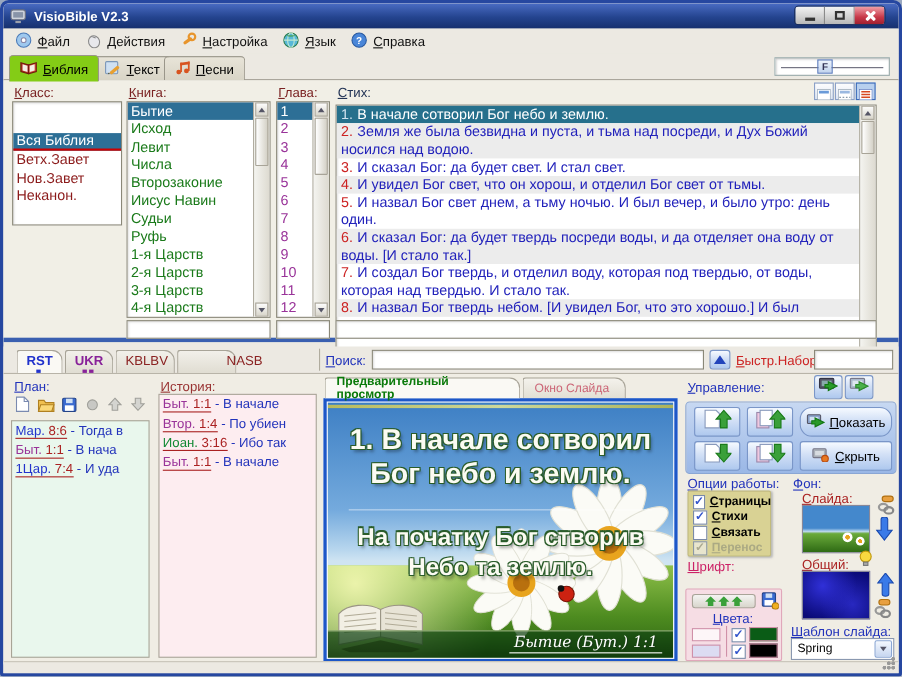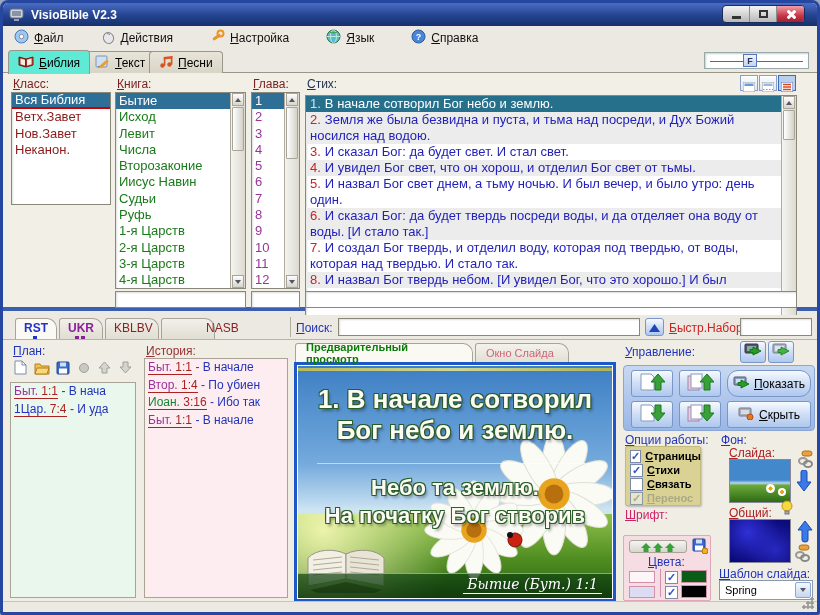--- a/index.html
+++ b/index.html
@@ -15,39 +15,39 @@
   .capbtns{position:absolute;right:12px;top:2px;display:flex;border:1px solid #1a2c58;border-radius:4px;
     overflow:hidden;background:linear-gradient(#f4f4f4,#b8b8b8);}
   .capbtn{width:27px;height:16px;display:flex;align-items:center;justify-content:center;border-right:1px solid #8a8a8a;cursor:default;}
   .capbtn.close{background:linear-gradient(#f0a0a8,#c83848 60%,#a02030);border-right:none;}
   .glyph-min{width:9px;height:3px;background:#333;margin-top:7px;}
   .glyph-max{width:9px;height:8px;border:2px solid #333;}
   .glyph-x{position:relative;width:10px;height:10px;}
   .glyph-x::before,.glyph-x::after{content:"";position:absolute;left:4px;top:0;width:3px;height:11px;background:#fff;border-radius:1px;}
   .glyph-x::before{transform:rotate(45deg);}  .glyph-x::after{transform:rotate(-45deg);}
   
-  .menubar{position:absolute;left:0;top:23px;right:0;height:23px;background:#ece9e2;display:flex;align-items:center;padding-left:6px;gap:27px;font-size:12px;}
+  .menubar{position:absolute;left:0;top:23px;right:0;height:23px;background:#ece9e2;display:flex;align-items:center;padding-left:6px;gap:4px;font-size:12px;}
   .mitem{display:flex;align-items:center;gap:5px;padding:2px 5px;color:#111;}
   
   .tabsrow{position:absolute;left:0;top:46px;right:0;height:24px;border-bottom:1px solid #9a968a;background:#ece9e2;}
   .mtab{position:absolute;top:2px;height:22px;display:flex;align-items:center;gap:5px;padding:0 9px;
     border:1px solid #9a968a;border-bottom:none;border-radius:4px 4px 0 0;background:linear-gradient(#e8e4d8,#d8d4c6);font-size:12px;}
-  .mtab.active{background:#5eead4;height:24px;top:1px;z-index:2;font-weight:normal;}
+  .mtab.active{background:#84cc16;height:24px;top:1px;z-index:2;font-weight:normal;}
   .fslider{position:absolute;right:8px;top:3px;width:105px;height:17px;background:#fff;border:1px solid #9aa;box-shadow:inset 1px 1px 2px #ccc;}
   .fslider .track{position:absolute;left:5px;right:5px;top:8px;height:1px;background:#667;}
   .fslider .thumb{position:absolute;left:38px;top:1px;width:14px;height:13px;border:1px solid #5577bb;
      background:linear-gradient(#eef4fc,#c2d4ee);font-size:9px;font-weight:bold;color:#335;display:flex;align-items:center;justify-content:center;}
   
   .topsec{position:absolute;left:0;top:70px;right:0;height:238px;background:#f1efe6;border-bottom:4px solid #3a5fb0;}
   .seclabel{font-size:12px;position:absolute;}
   .listbox{position:absolute;background:#fff;border:1px solid #8a8878;box-shadow:inset 1px 1px 2px #ddd;overflow:hidden;font-size:13px;}
   .li{line-height:16.3px;padding:0 3px;white-space:nowrap;}
   .green{color:#1a7a1a;} .pur{color:#993399;} .mar{color:#8b1a1a;}
   .li.sel{background:#2d6f96;color:#fff;}
-  .li.selu{border-bottom:2px solid #cc0000;line-height:14.3px;}
+  .li.selu{border-bottom:2px solid #cc0000;line-height:14.3px;margin-top:28px;}
   .sb{position:absolute;top:0;bottom:0;right:0;width:15px;background:linear-gradient(90deg,#f4f4f0,#dddad0);border-left:1px solid #b0aca0;}
   .sbb{position:absolute;left:1px;right:1px;height:13px;background:linear-gradient(#fdfdfd,#d8d5ca);border:1px solid #a8a498;display:flex;align-items:center;justify-content:center;}
   .tri-up{width:0;height:0;border-left:3px solid transparent;border-right:3px solid transparent;border-bottom:4px solid #556;}
   .tri-dn{width:0;height:0;border-left:3px solid transparent;border-right:3px solid transparent;border-top:4px solid #556;}
   .sbthumb{position:absolute;left:1px;right:1px;background:linear-gradient(90deg,#fff,#d4d1c6);border:1px solid #a8a498;border-radius:1px;}
   .vrow{padding:0 4px;line-height:16px;font-size:13px;color:#2222bb;}
   .vrow.even{background:#ececec;}
   .vrow.sel{background:#26708c;color:#fff;}
   .vnum{color:#cc2222;margin-right:4px;}
   .vrow.sel .vnum{color:#cfe2ee;}
@@ -376,20 +376,24 @@
             <path d="M6.5 1 L12 7 L9 7 L9 12 L4 12 L4 7 L1 7 Z" fill="#d4d4d0" stroke="#a0a09a"></path>
           </svg>
         </div>
       <div class="tbbtn">
           <svg width="13" height="13">
             <path d="M6.5 12 L1 6 L4 6 L4 1 L9 1 L9 6 L12 6 Z" fill="#d4d4d0" stroke="#a0a09a"></path>
           </svg>
         </div>
     </div>
     <div class="panelist" style="left:7px;top:42px;width:126px;height:216px;background:#e9f7ed;">
+      <div class="pitem">
+        <span class="ref"><span style="color: rgb(34, 51, 204);">Мар.</span> <span class="nums">8:6</span></span>
+        <span class="itxt">- Тогда в</span>
+      </div>
       <div class="pitem">
         <span class="ref"><span style="color: rgb(153, 51, 153);">Быт.</span> <span class="nums">1:1</span></span>
         <span class="itxt">- В нача</span>
       </div>
       <div class="pitem">
         <span class="ref"><span style="color: rgb(34, 51, 204);">1Цар.</span> <span class="nums">7:4</span></span>
         <span class="itxt">- И уда</span>
       </div>
     </div>
 
@@ -459,22 +463,22 @@
               <line x1="46" y1="21" x2="75" y2="24"></line>
               <line x1="46" y1="26" x2="75" y2="29"></line>
             </g>
         </svg>
         <div class="stext" style="top:18px;font-size:26px;line-height:31px;">
           <div>1. В начале сотворил</div>
           <div>Бог небо и землю.</div>
         </div>
         <div class="sep" style="top:97px;"></div>
         <div class="stext" style="top:108px;font-size:22px;line-height:28px;">
+          <div>На початку Бог створив</div>
           <div>Небо та землю.</div>
-          <div>На початку Бог створив</div>
         </div>
         <div class="sband"></div>
         <div class="caption">Бытие (Бут.) 1:1</div>
       </div>
     </div>
 
     <div class="seclabel lblb" style="left:622px;top:5px;"><span class="hot">У</span><span>правление:</span></div>
     <div class="xpbtn" style="position:absolute;left:737px;top:1px;width:26px;height:22px;">
       <span><svg width="18" height="14">
             <rect x="1" y="1" width="13" height="9" rx="1" fill="#556" stroke="#334"></rect>

